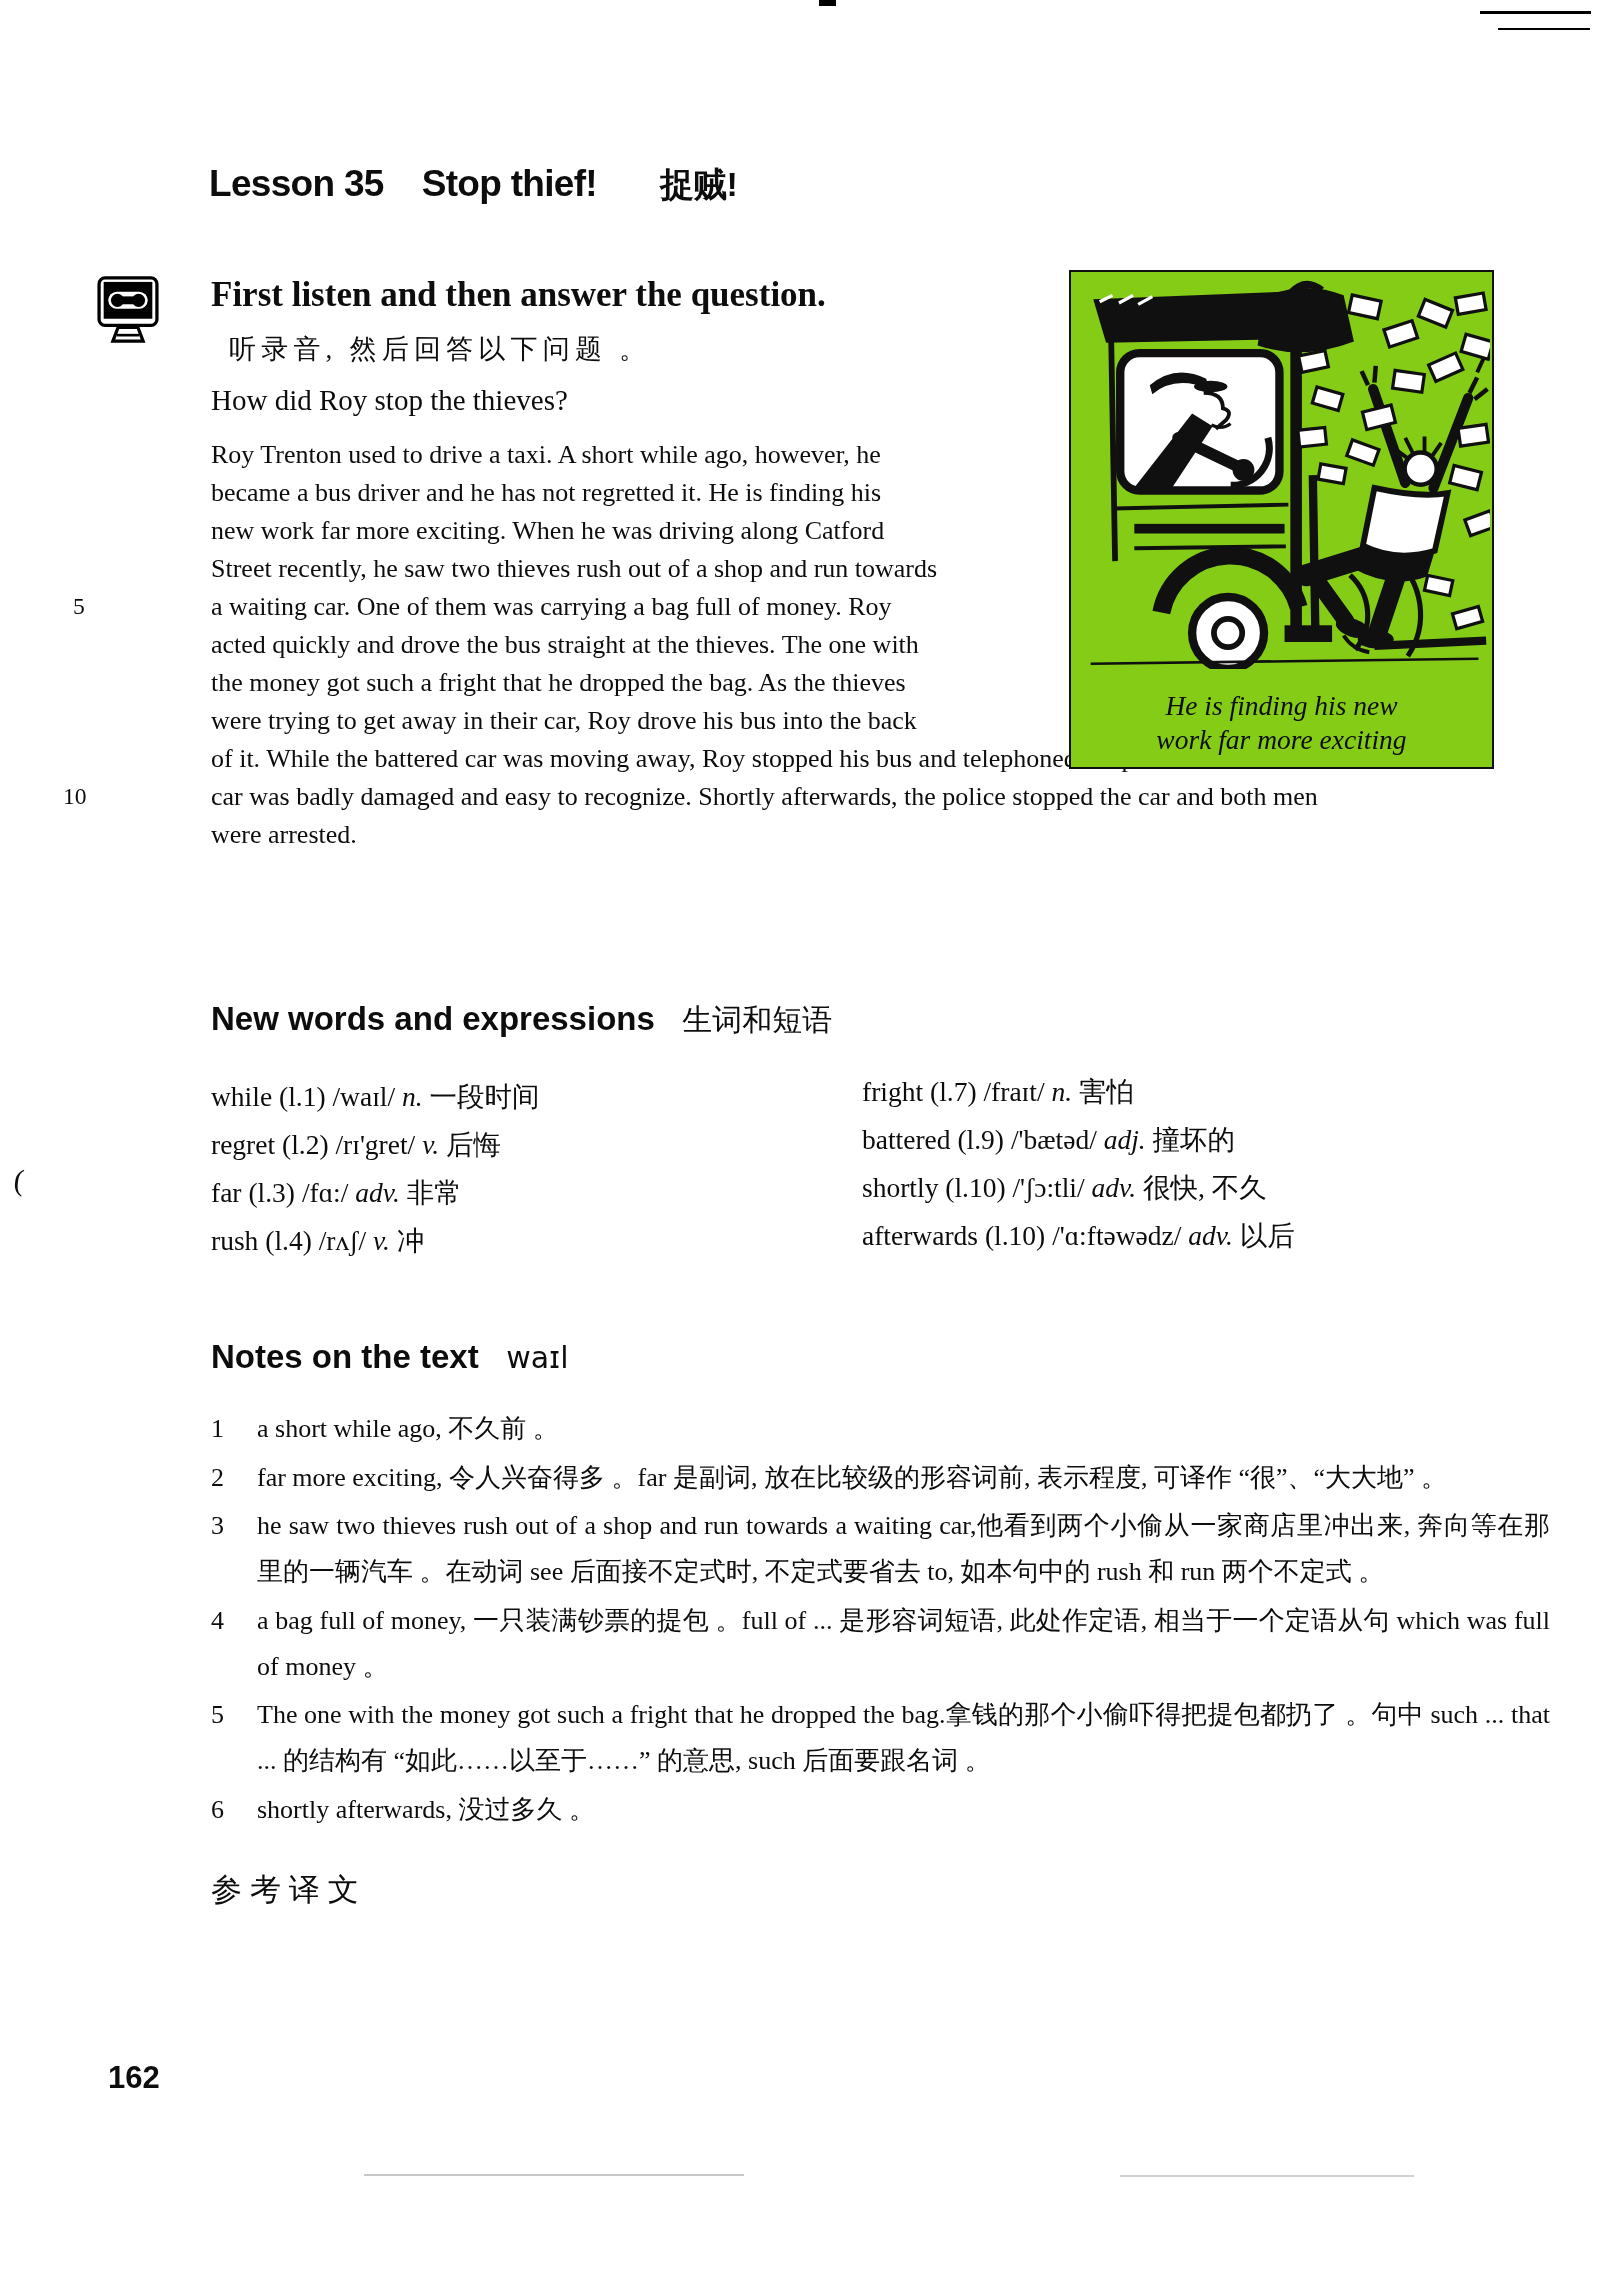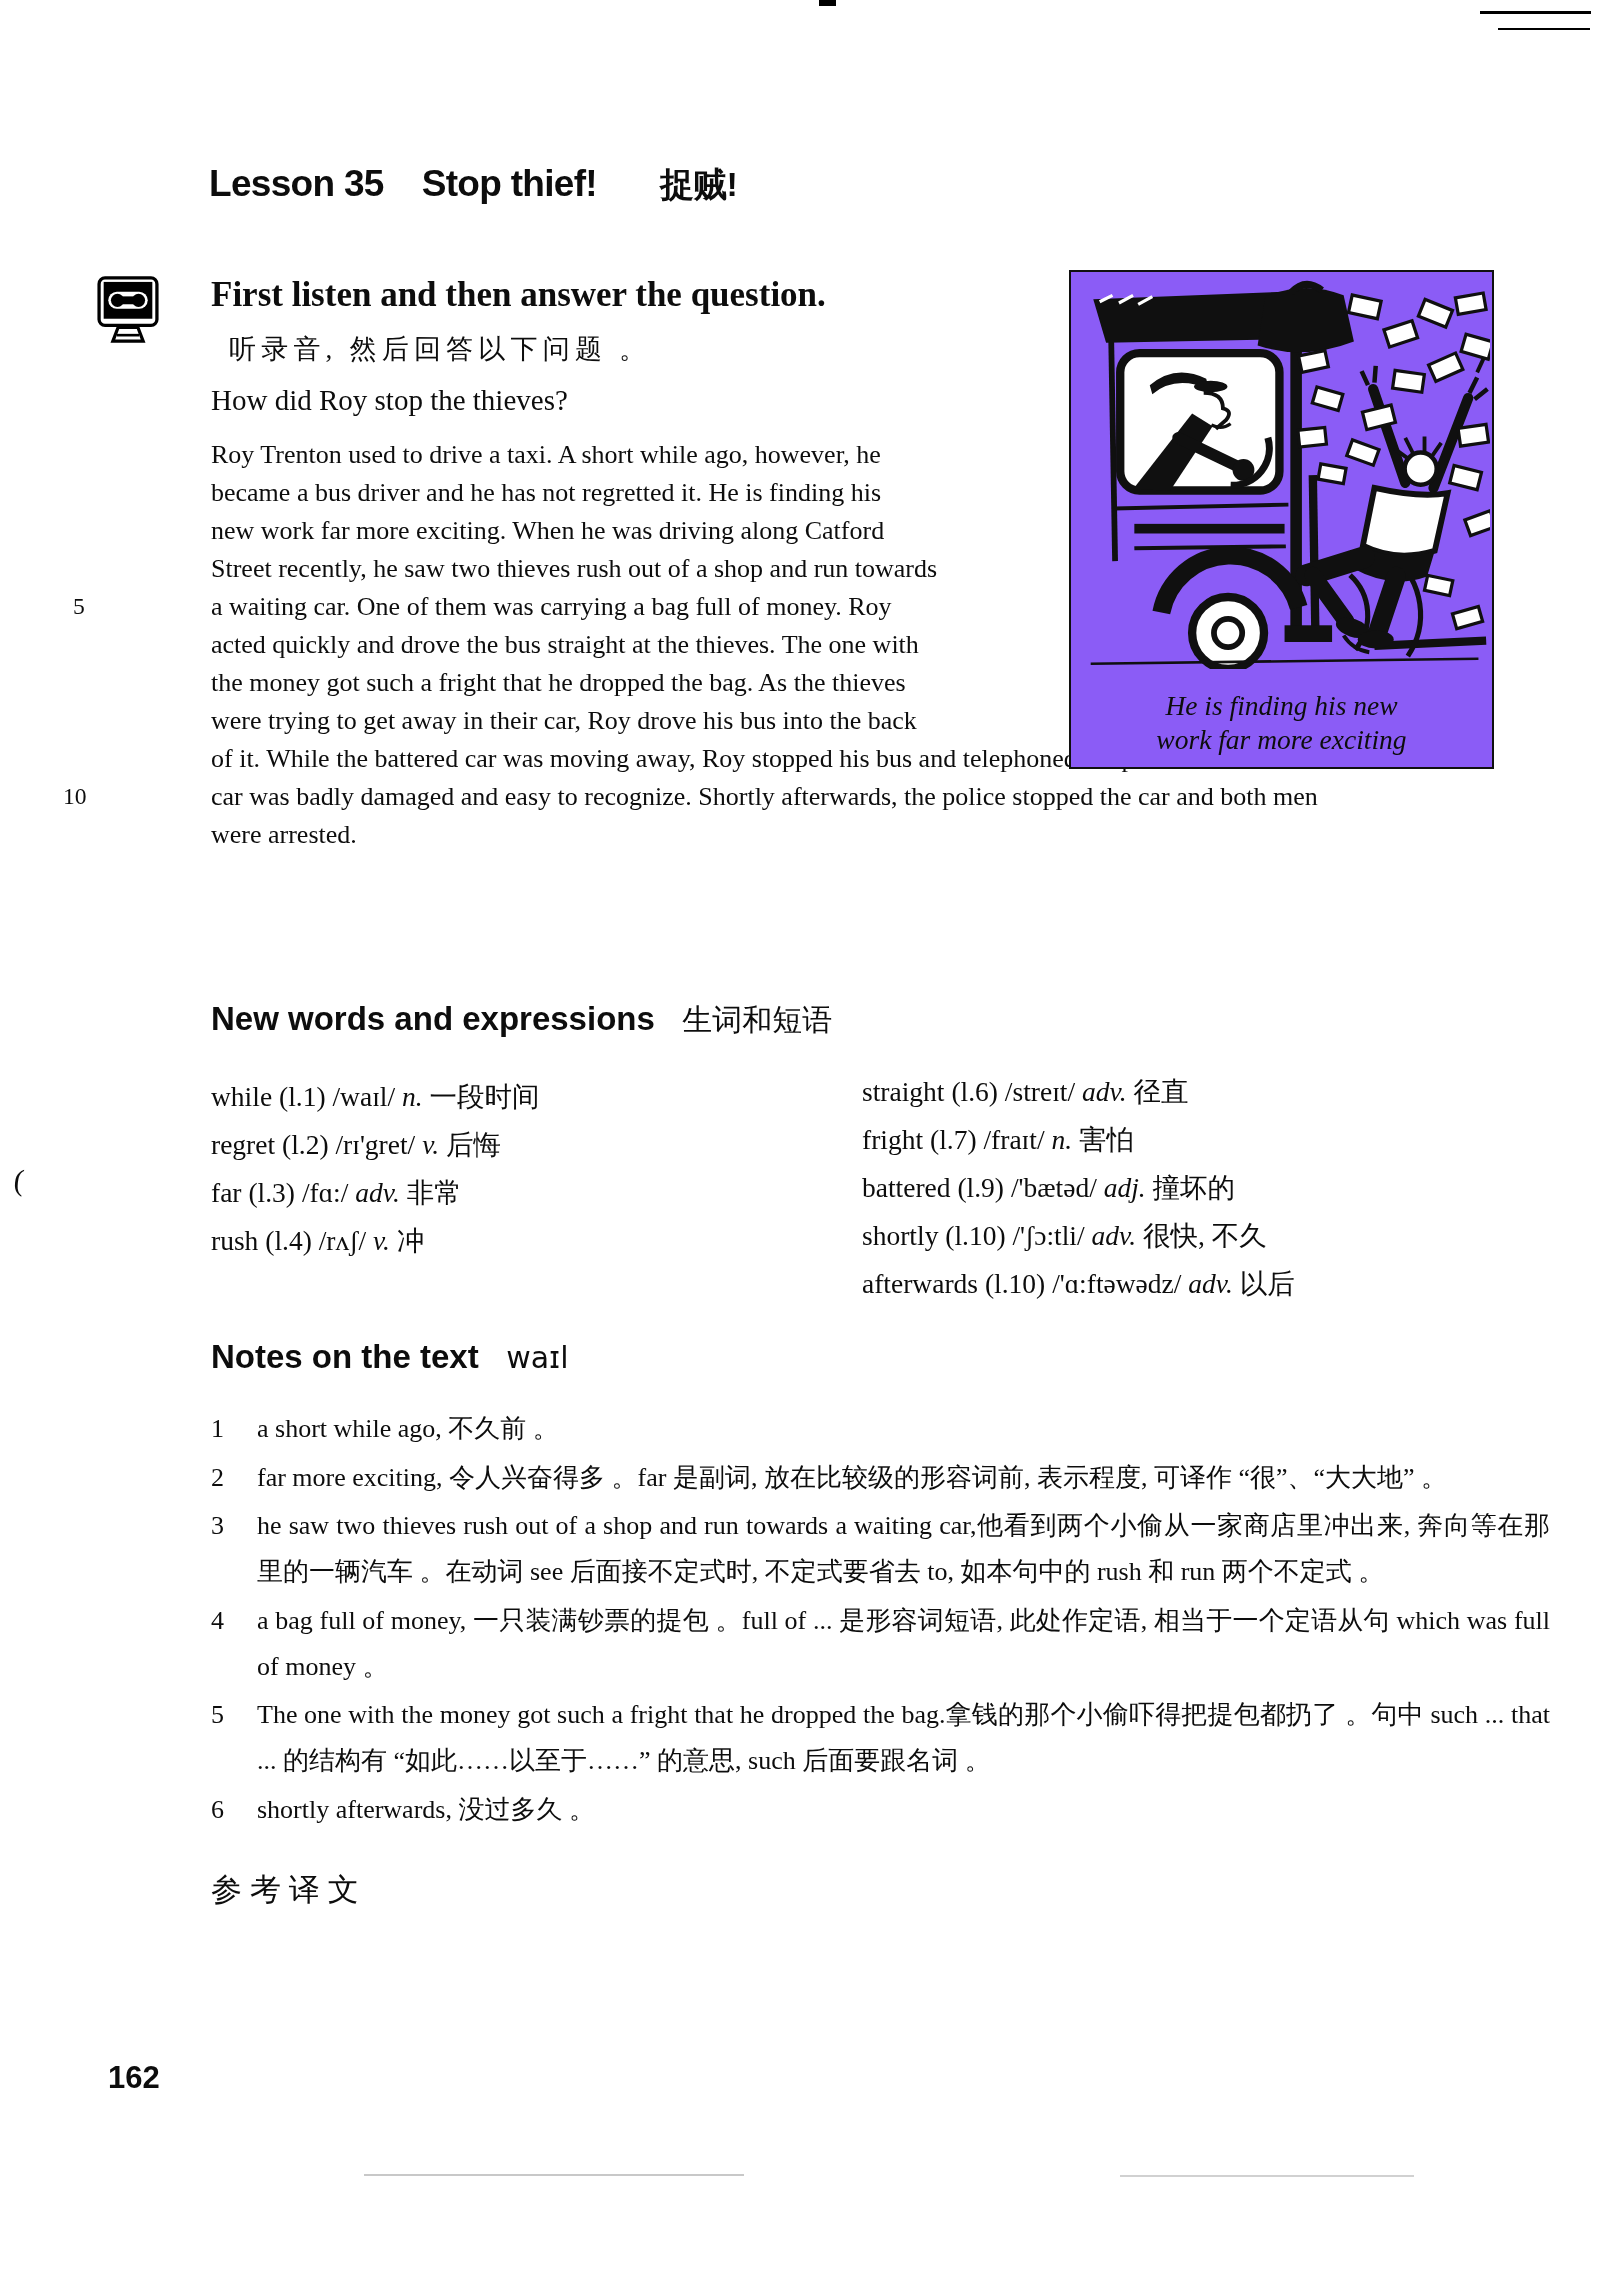--- a/index.html
+++ b/index.html
@@ -27,21 +27,21 @@
 
   
   .passage{position:absolute;left:211px;top:436px;font-size:26px;}
   .passage .pl{height:38px;line-height:38px;white-space:nowrap;}
   .margin-no{position:absolute;font-size:23.6px;}
   .no5{left:73px;top:593px;}
   .no10{left:63px;top:783px;}
 
   
   .figure{position:absolute;left:1069px;top:270px;width:425px;height:499px;border:2.6px solid #101010;
-          box-sizing:border-box;background:#8b5cf6;}
+          box-sizing:border-box;background:#84cc16;}
   .figure svg{display:block;margin:3.9px auto 0 auto;}
   .caption{position:absolute;left:0;right:0;bottom:10.5px;text-align:center;
            font-style:italic;font-size:27.5px;line-height:34px;}
 
   
   .nw-heading,.notes-heading{position:absolute;font-family:"Liberation Sans","DejaVu Sans",sans-serif;
            font-weight:700;font-size:33px;white-space:nowrap;}
   .nw-heading{left:211px;top:1000px;}
   .h-zh{font-family:"DejaVu Sans",sans-serif;font-weight:400;font-size:30px;margin-left:27.5px;}
   .wordcol{position:absolute;font-size:27.5px;}
@@ -211,21 +211,20 @@
   </div>
 
   <div class="wordcol col-left">
     <div class="w-row"><span>while</span> <span>(l.1)</span> <span>/waɪl/</span> <span class="pos">n.</span> <span>一段时间</span></div>
     <div class="w-row"><span>regret</span> <span>(l.2)</span> <span>/rɪ'gret/</span> <span class="pos">v.</span> <span>后悔</span></div>
     <div class="w-row"><span>far</span> <span>(l.3)</span> <span>/fɑ:/</span> <span class="pos">adv.</span> <span>非常</span></div>
     <div class="w-row"><span>rush</span> <span>(l.4)</span> <span>/rʌʃ/</span> <span class="pos">v.</span> <span>冲</span></div>
   </div>
 
   <div class="wordcol col-right">
-    <div class="w-row"><span>straight</span> <span>(l.6)</span> <span>/streɪt/</span> <span class="pos">adv.</span> <span>径直</span></div>
     <div class="w-row"><span>fright</span> <span>(l.7)</span> <span>/fraɪt/</span> <span class="pos">n.</span> <span>害怕</span></div>
     <div class="w-row"><span>battered</span> <span>(l.9)</span> <span>/'bætəd/</span> <span class="pos">adj.</span> <span>撞坏的</span></div>
     <div class="w-row"><span>shortly</span> <span>(l.10)</span> <span>/'ʃɔ:tli/</span> <span class="pos">adv.</span> <span>很快, 不久</span></div>
     <div class="w-row"><span>afterwards</span> <span>(l.10)</span> <span>/'ɑ:ftəwədz/</span> <span class="pos">adv.</span> <span>以后</span></div>
   </div>
 
   <div class="notes-heading">
     <span>Notes on the text</span><span class="h-zh">waɪl</span>
   </div>
 

